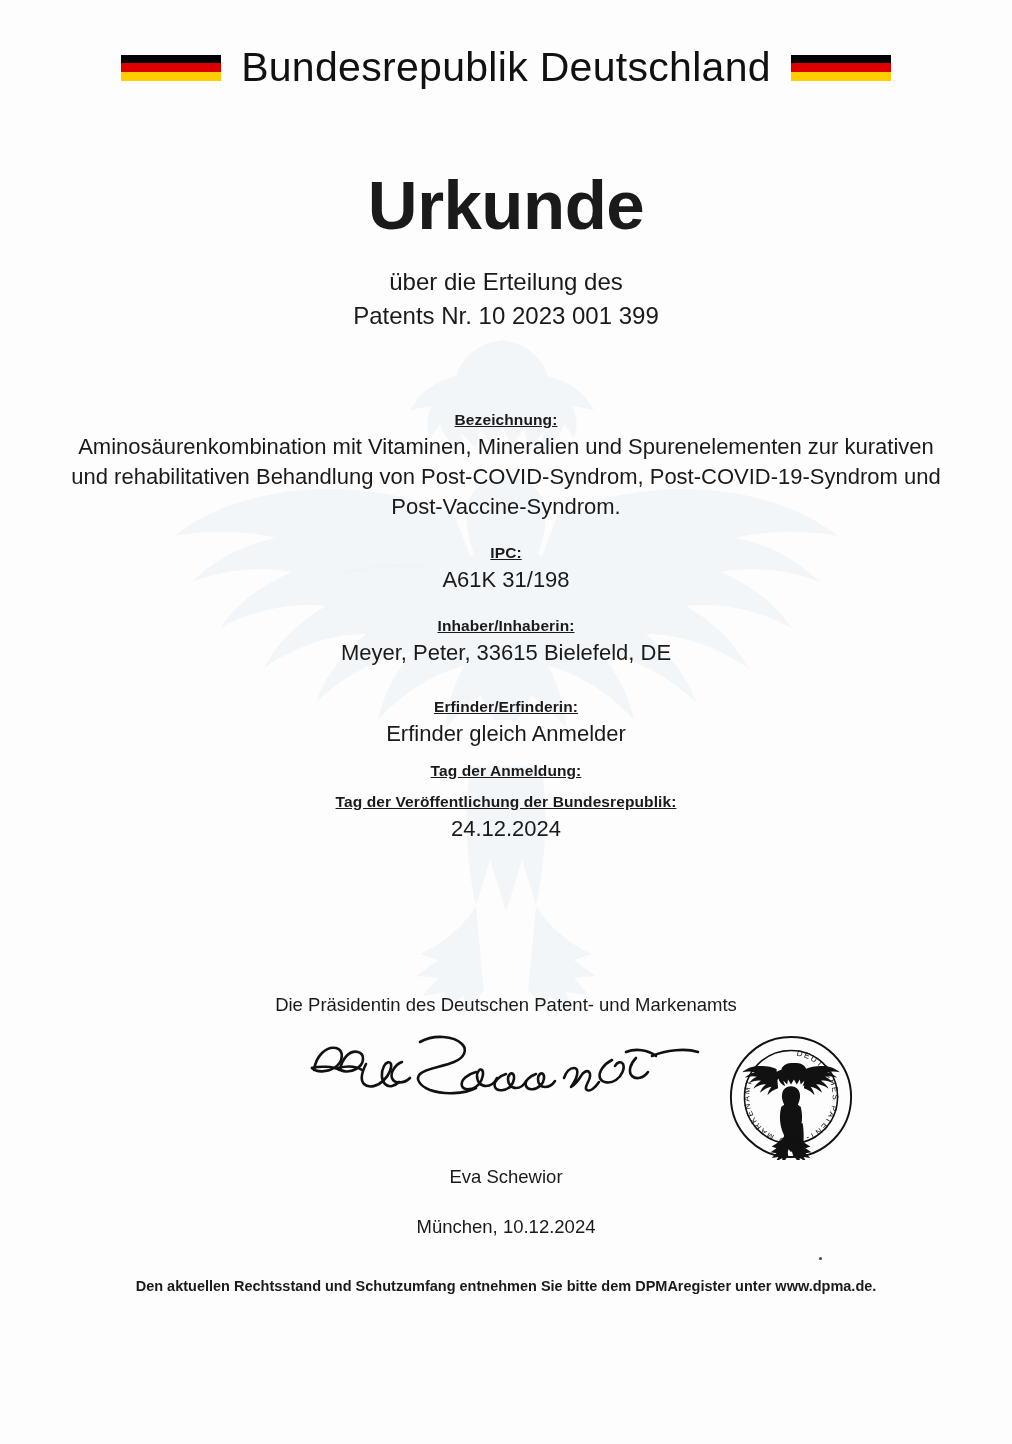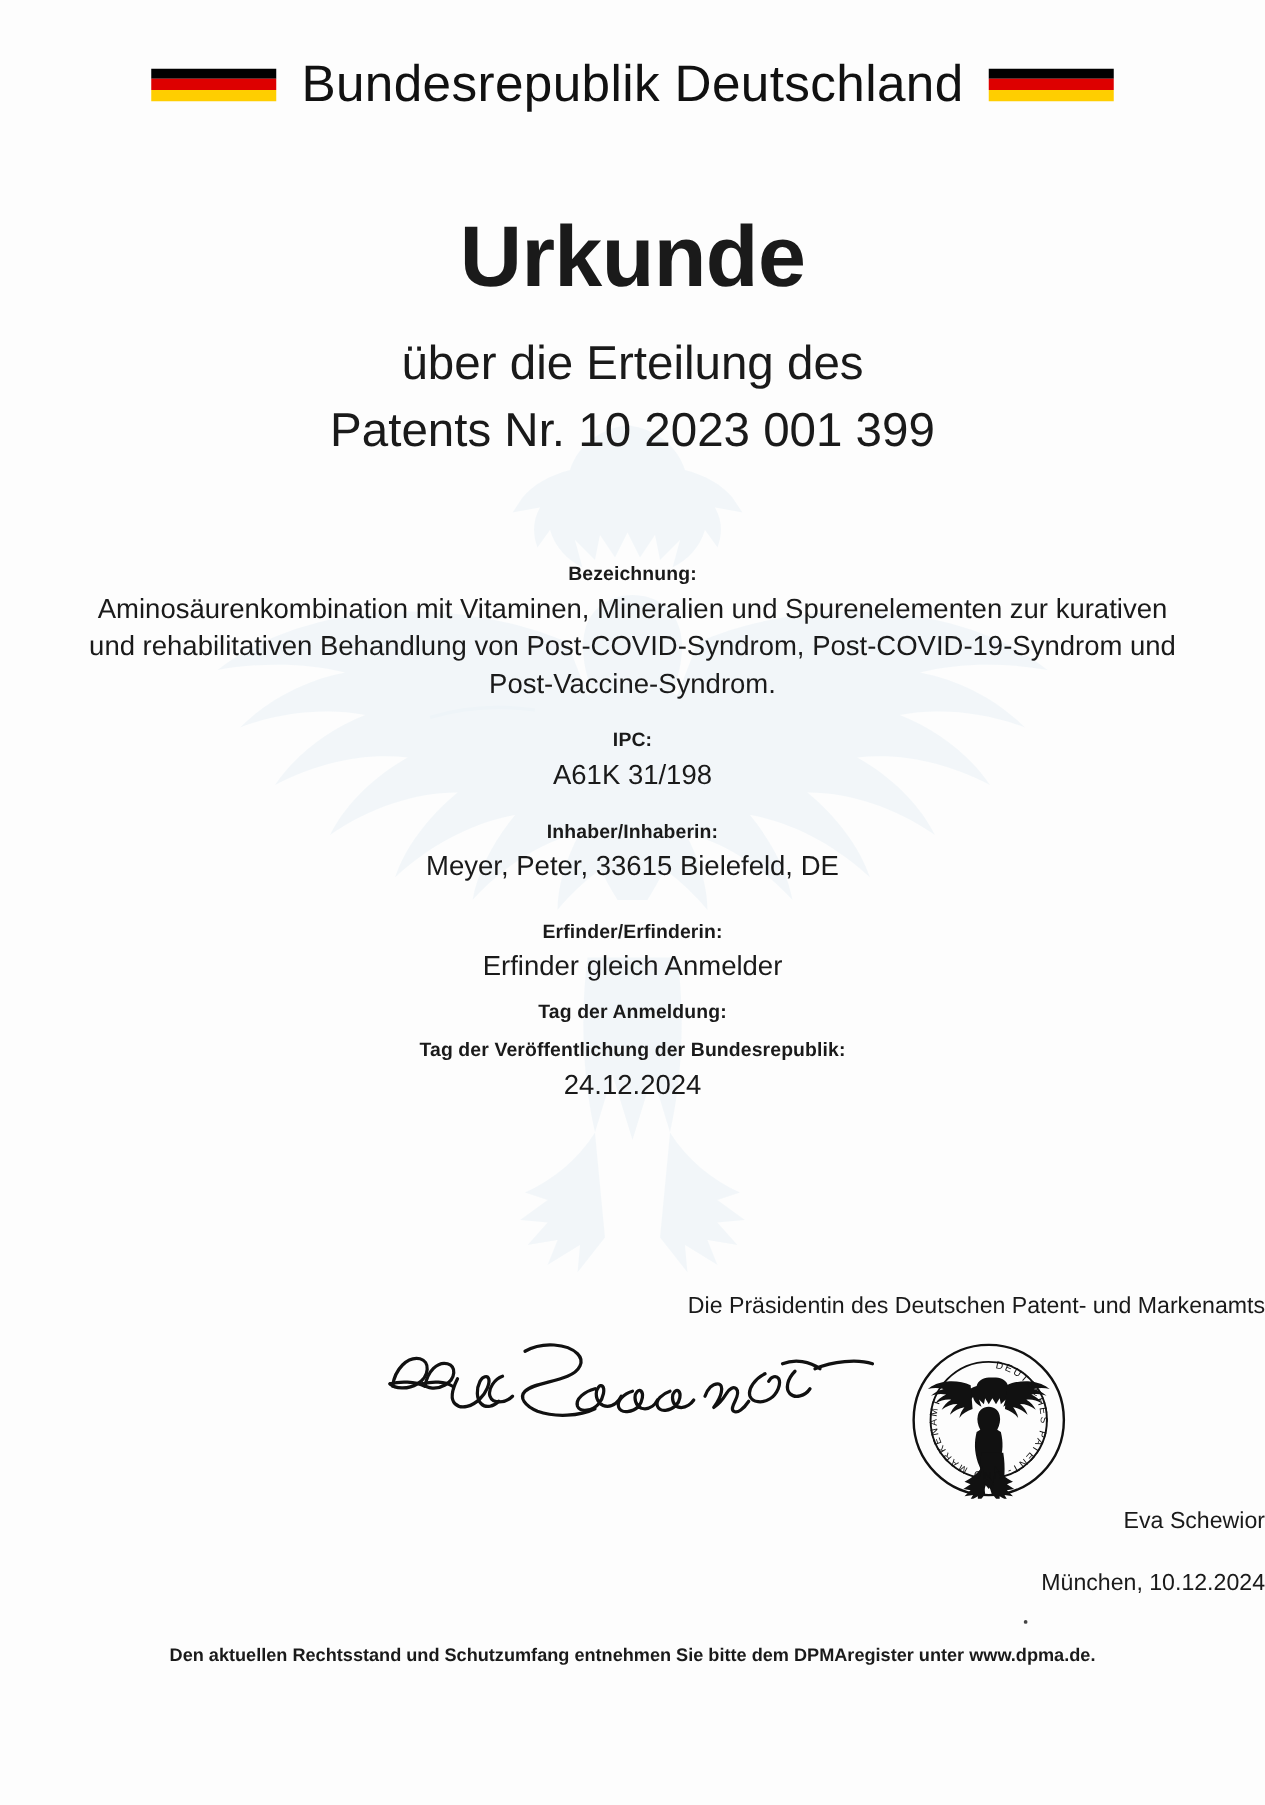--- a/index.html
+++ b/index.html
@@ -68,55 +68,56 @@
   
   .title {
     text-align: center;
     font-size: 69px;
     font-weight: bold;
     margin-top: 75px;
     letter-spacing: -0.5px;
   }
   .subtitle {
     text-align: center;
-    font-size: 38px;
+    font-size: 24px;
     line-height: 1.42;
     margin-top: 20px;
     font-weight: 400;
   }
 
   
   .fields {
     margin-top: 78px;
     text-align: center;
   }
   .field-label {
     font-size: 15.5px;
     font-weight: bold;
     letter-spacing: 0.1px;
+    text-decoration: underline;
   }
   .field-value {
     font-size: 22px;
     font-weight: 400;
     line-height: 1.36;
     margin-top: 3px;
   }
   .field-value.wide {
     max-width: 880px;
     margin-left: auto;
     margin-right: auto;
   }
   .gap-sm { height: 13px; }
   .gap-md { height: 22px; }
   .gap-lg { height: 30px; }
 
   
   .sig-block {
     margin-top: 150px;
-    text-align: right;
+    text-align: center;
     position: relative;
   }
   .sig-intro {
     font-size: 18.5px;
   }
   .sig-row {
     position: relative;
     height: 150px;
   }
   .signature {

